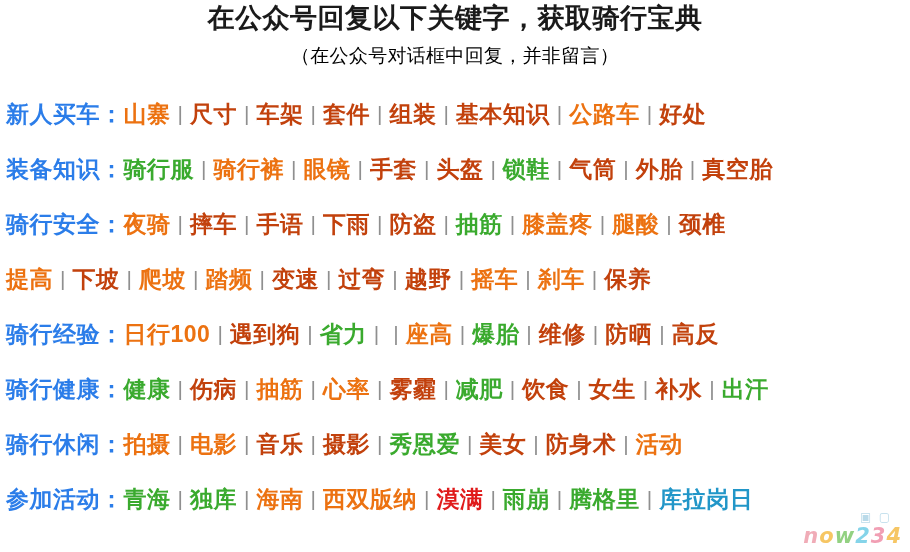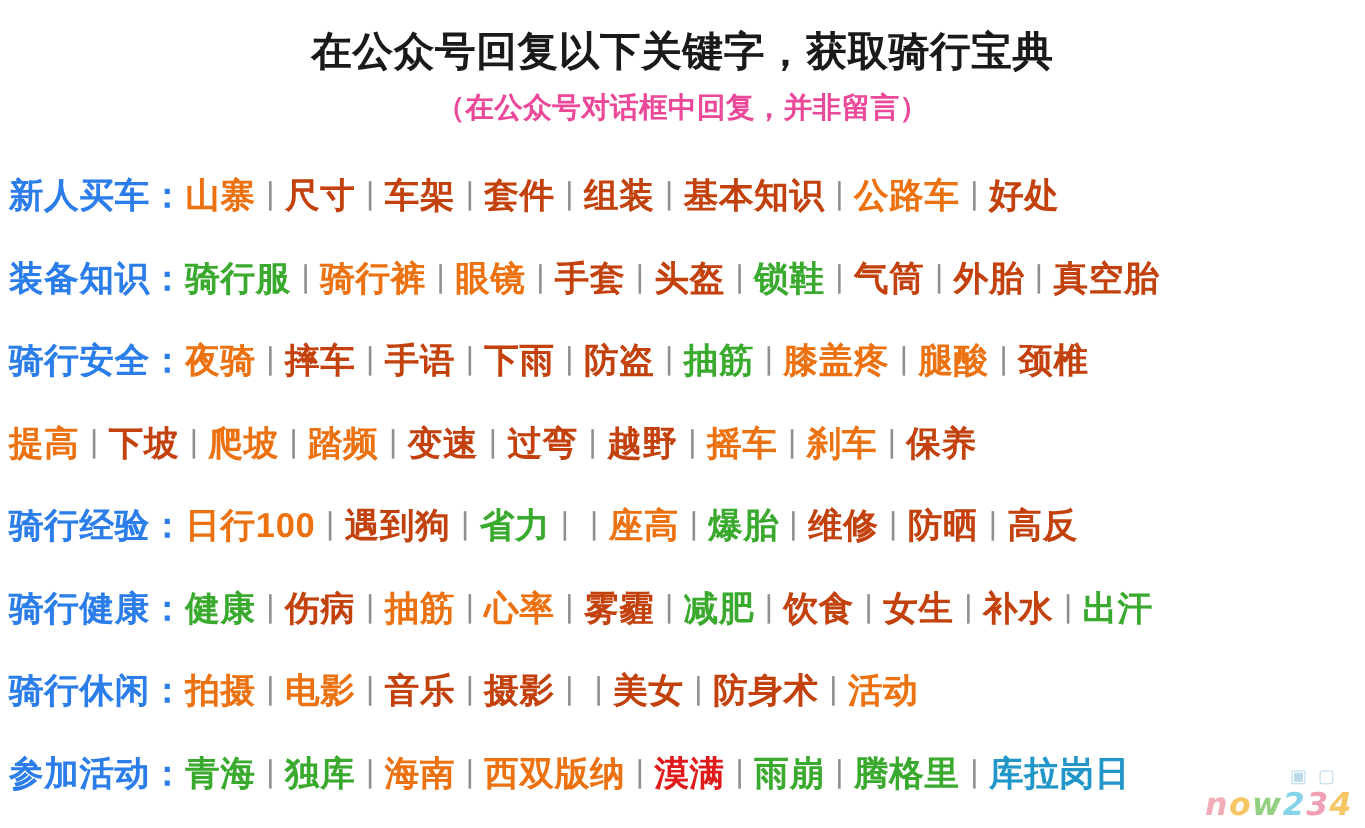--- a/index.html
+++ b/index.html
@@ -18,33 +18,33 @@
   .page {
     width: 910px;
     height: 552px;
     position: relative;
     box-sizing: border-box;
   }
 
   
   .header {
     text-align: center;
-    padding-top: 18px;
+    padding-top: 2px;
   }
   .title {
     font-size: 27px;
     font-weight: bold;
     color: #1a1a1a;
     letter-spacing: 0.5px;
     line-height: 1.2;
   }
   .subtitle {
     font-size: 19px;
-    font-weight: bold;
-    color: #ec4899;
+    font-weight: normal;
+    color: #000000;
     margin-top: 9px;
     letter-spacing: 0.3px;
   }
 
   
   .rows {
     margin-top: 18px;
     padding-left: 6px;
   }
   .row {
@@ -261,20 +261,21 @@
         <span class="row-label">骑行休闲：</span>
         <span class="row-items">
           <span class="kw c-orange">拍摄</span>
           <span class="sep">|</span>
           <span class="kw c-orange">电影</span>
           <span class="sep">|</span>
           <span class="kw c-gray">音乐</span>
           <span class="sep">|</span>
           <span class="kw c-gray">摄影</span>
           <span class="sep">|</span>
+          <span class="kw c-green">秀恩爱</span>
           <span class="sep">|</span>
           <span class="kw c-gray">美女</span>
           <span class="sep">|</span>
           <span class="kw c-gray">防身术</span>
           <span class="sep">|</span>
           <span class="kw c-orange">活动</span>
         </span>
       </div>
       <div class="row">
         <span class="row-label">参加活动：</span>

